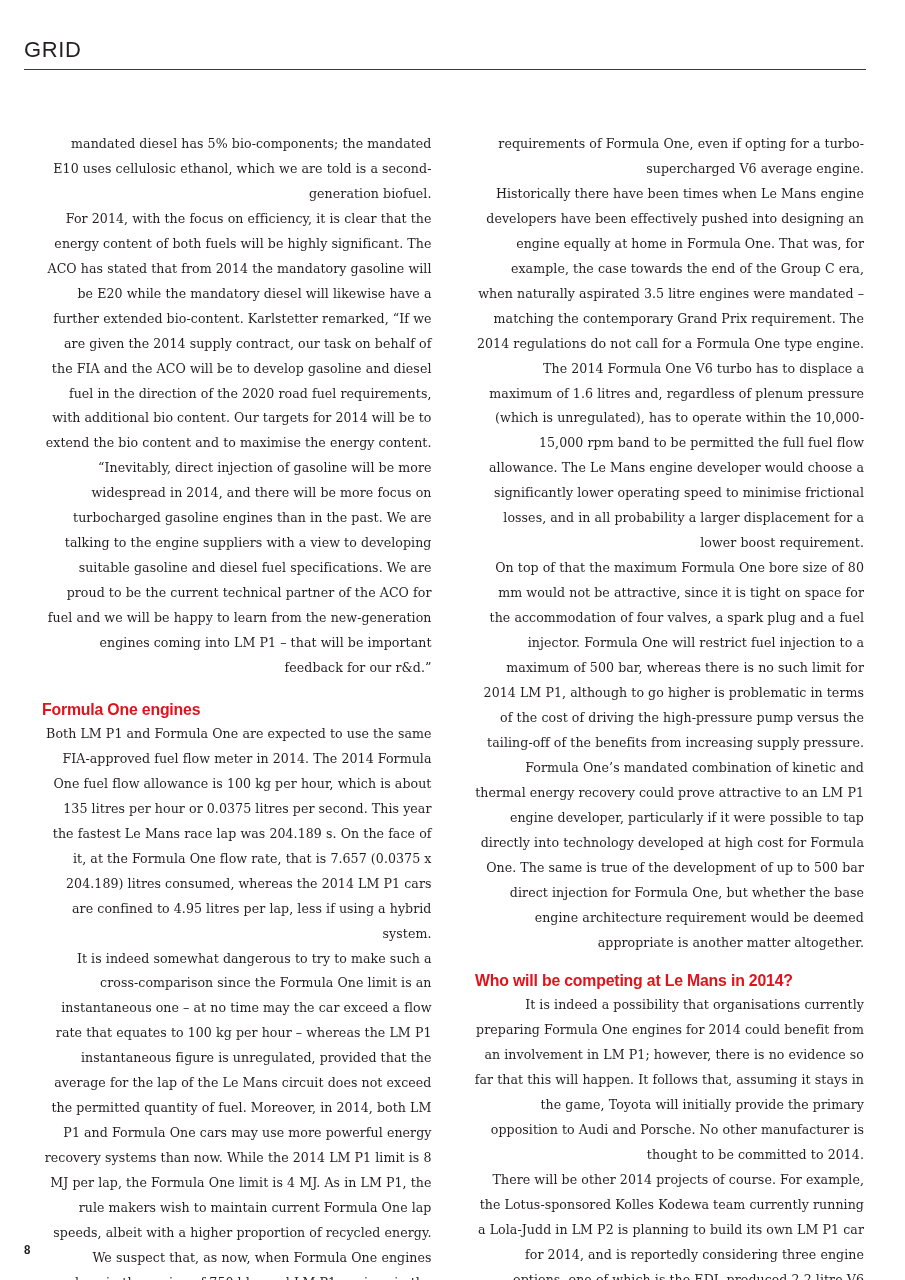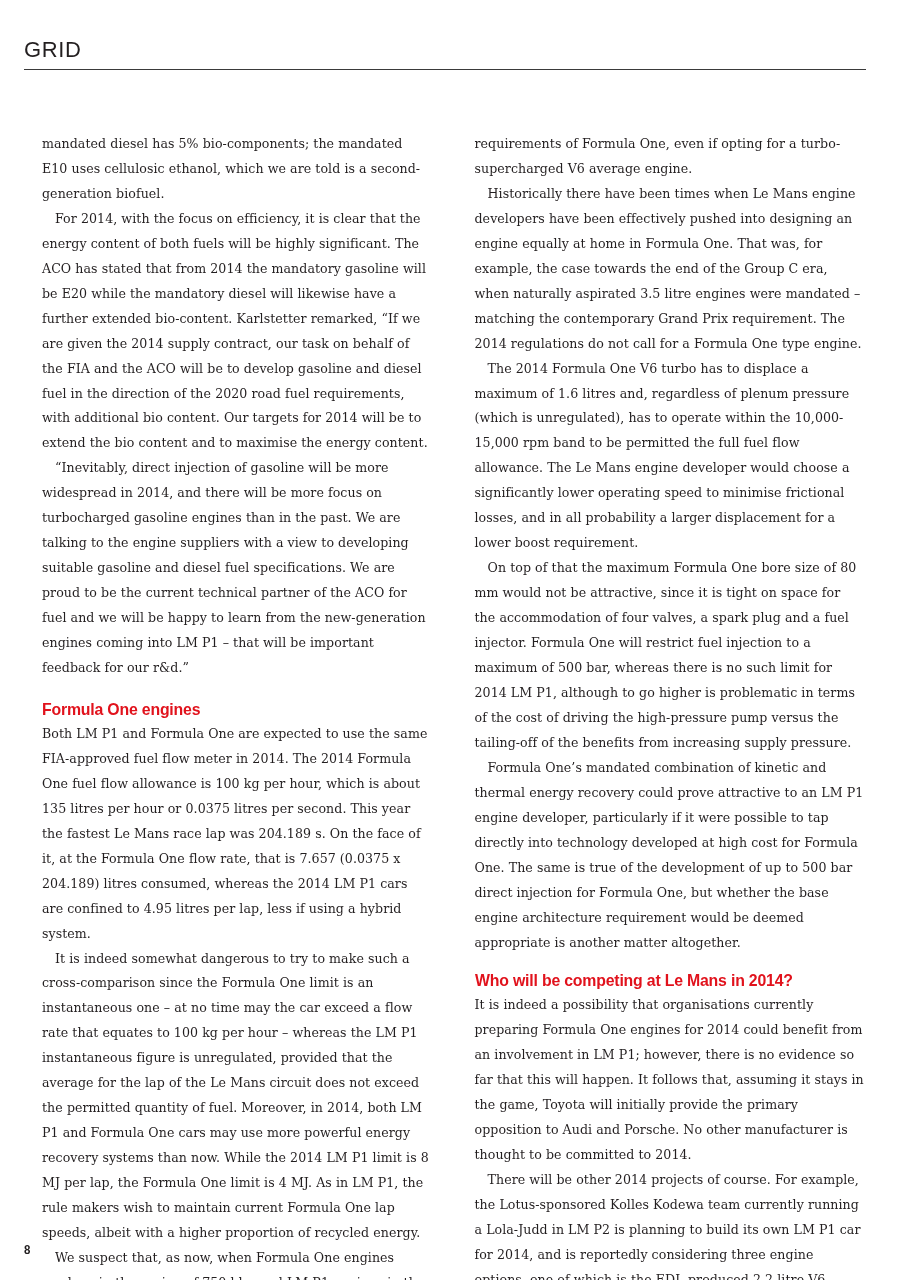--- a/index.html
+++ b/index.html
@@ -55,21 +55,21 @@
     gap: 43px;
   }
   .col {
     width: 390px;
   }
 
   p.body {
     margin: 0;
     font-size: 12.6px;
     line-height: 24.95px;
-    text-align: left;
+    text-align: right;
     color: #231f20;
     letter-spacing: 0.005em;
   }
   p.body.indent {
     text-indent: 13px;
   }
 
   h2.section {
     font-family: "Liberation Sans", sans-serif;
     font-weight: bold;

